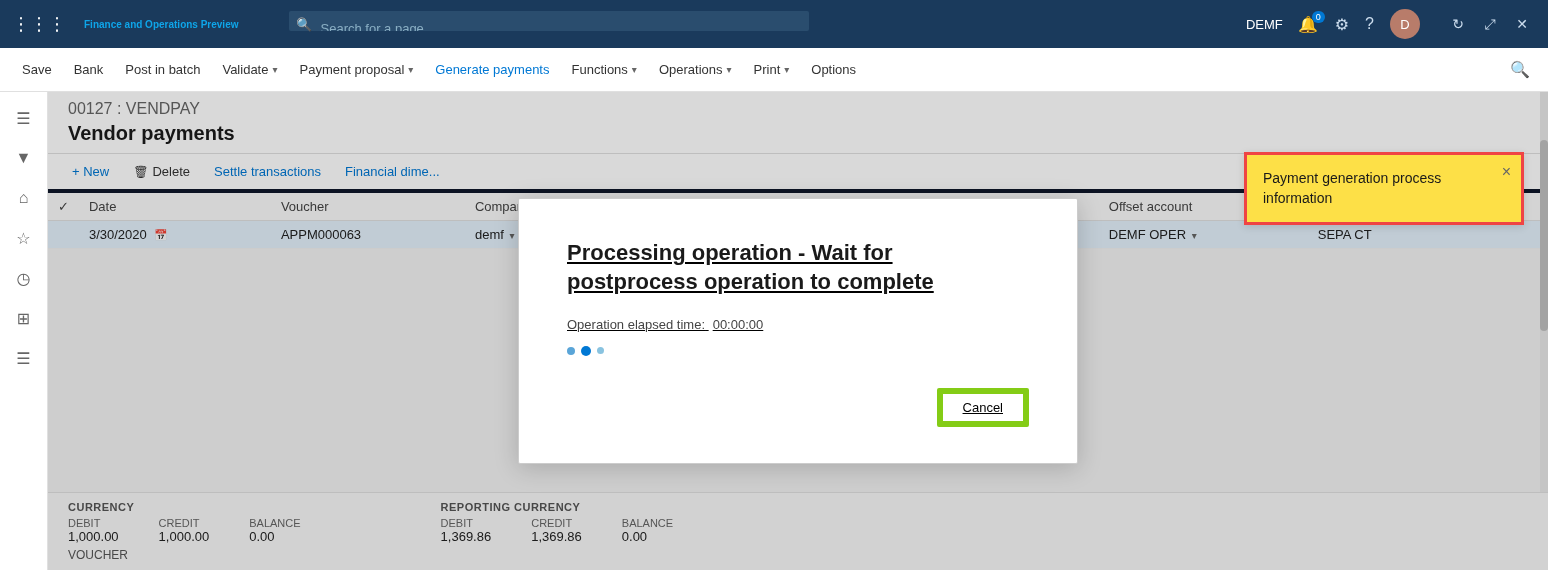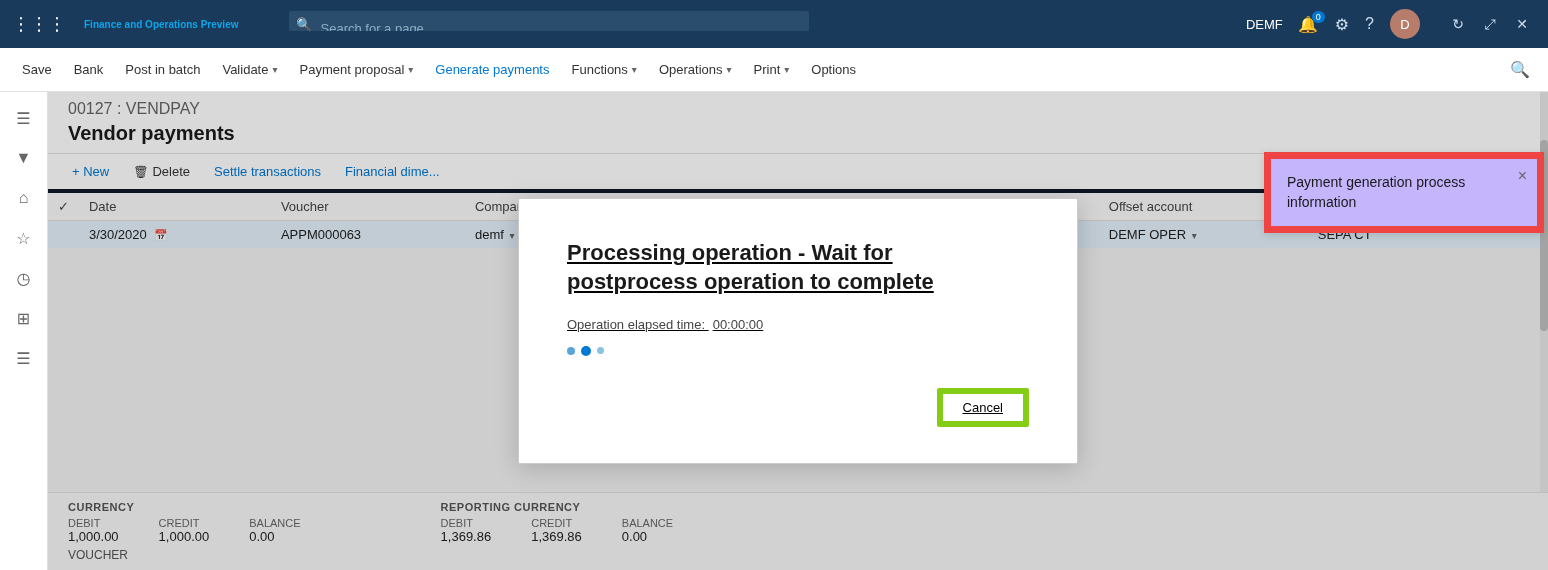--- a/index.html
+++ b/index.html
@@ -307,24 +307,24 @@
       background: #fff;
       font-size: 13px;
       cursor: pointer;
       border-radius: 2px;
     }
 
     
     .info-popup {
       position: absolute;
       top: 60px;
-      right: 4px;
+      right: 24px;
       z-index: 200;
-      background: #c4b5fd;
-      border: 7px solid #ef4444;
+      background: #fde047;
+      border: 3px solid #ef4444;
       box-shadow: 0 2px 8px rgba(0,0,0,0.12);
       width: 280px;
       padding: 14px 16px;
     }
     .info-popup-title {
       font-size: 14px;
       color: #1a1a1a;
       line-height: 1.4;
     }
     .info-popup-close {

